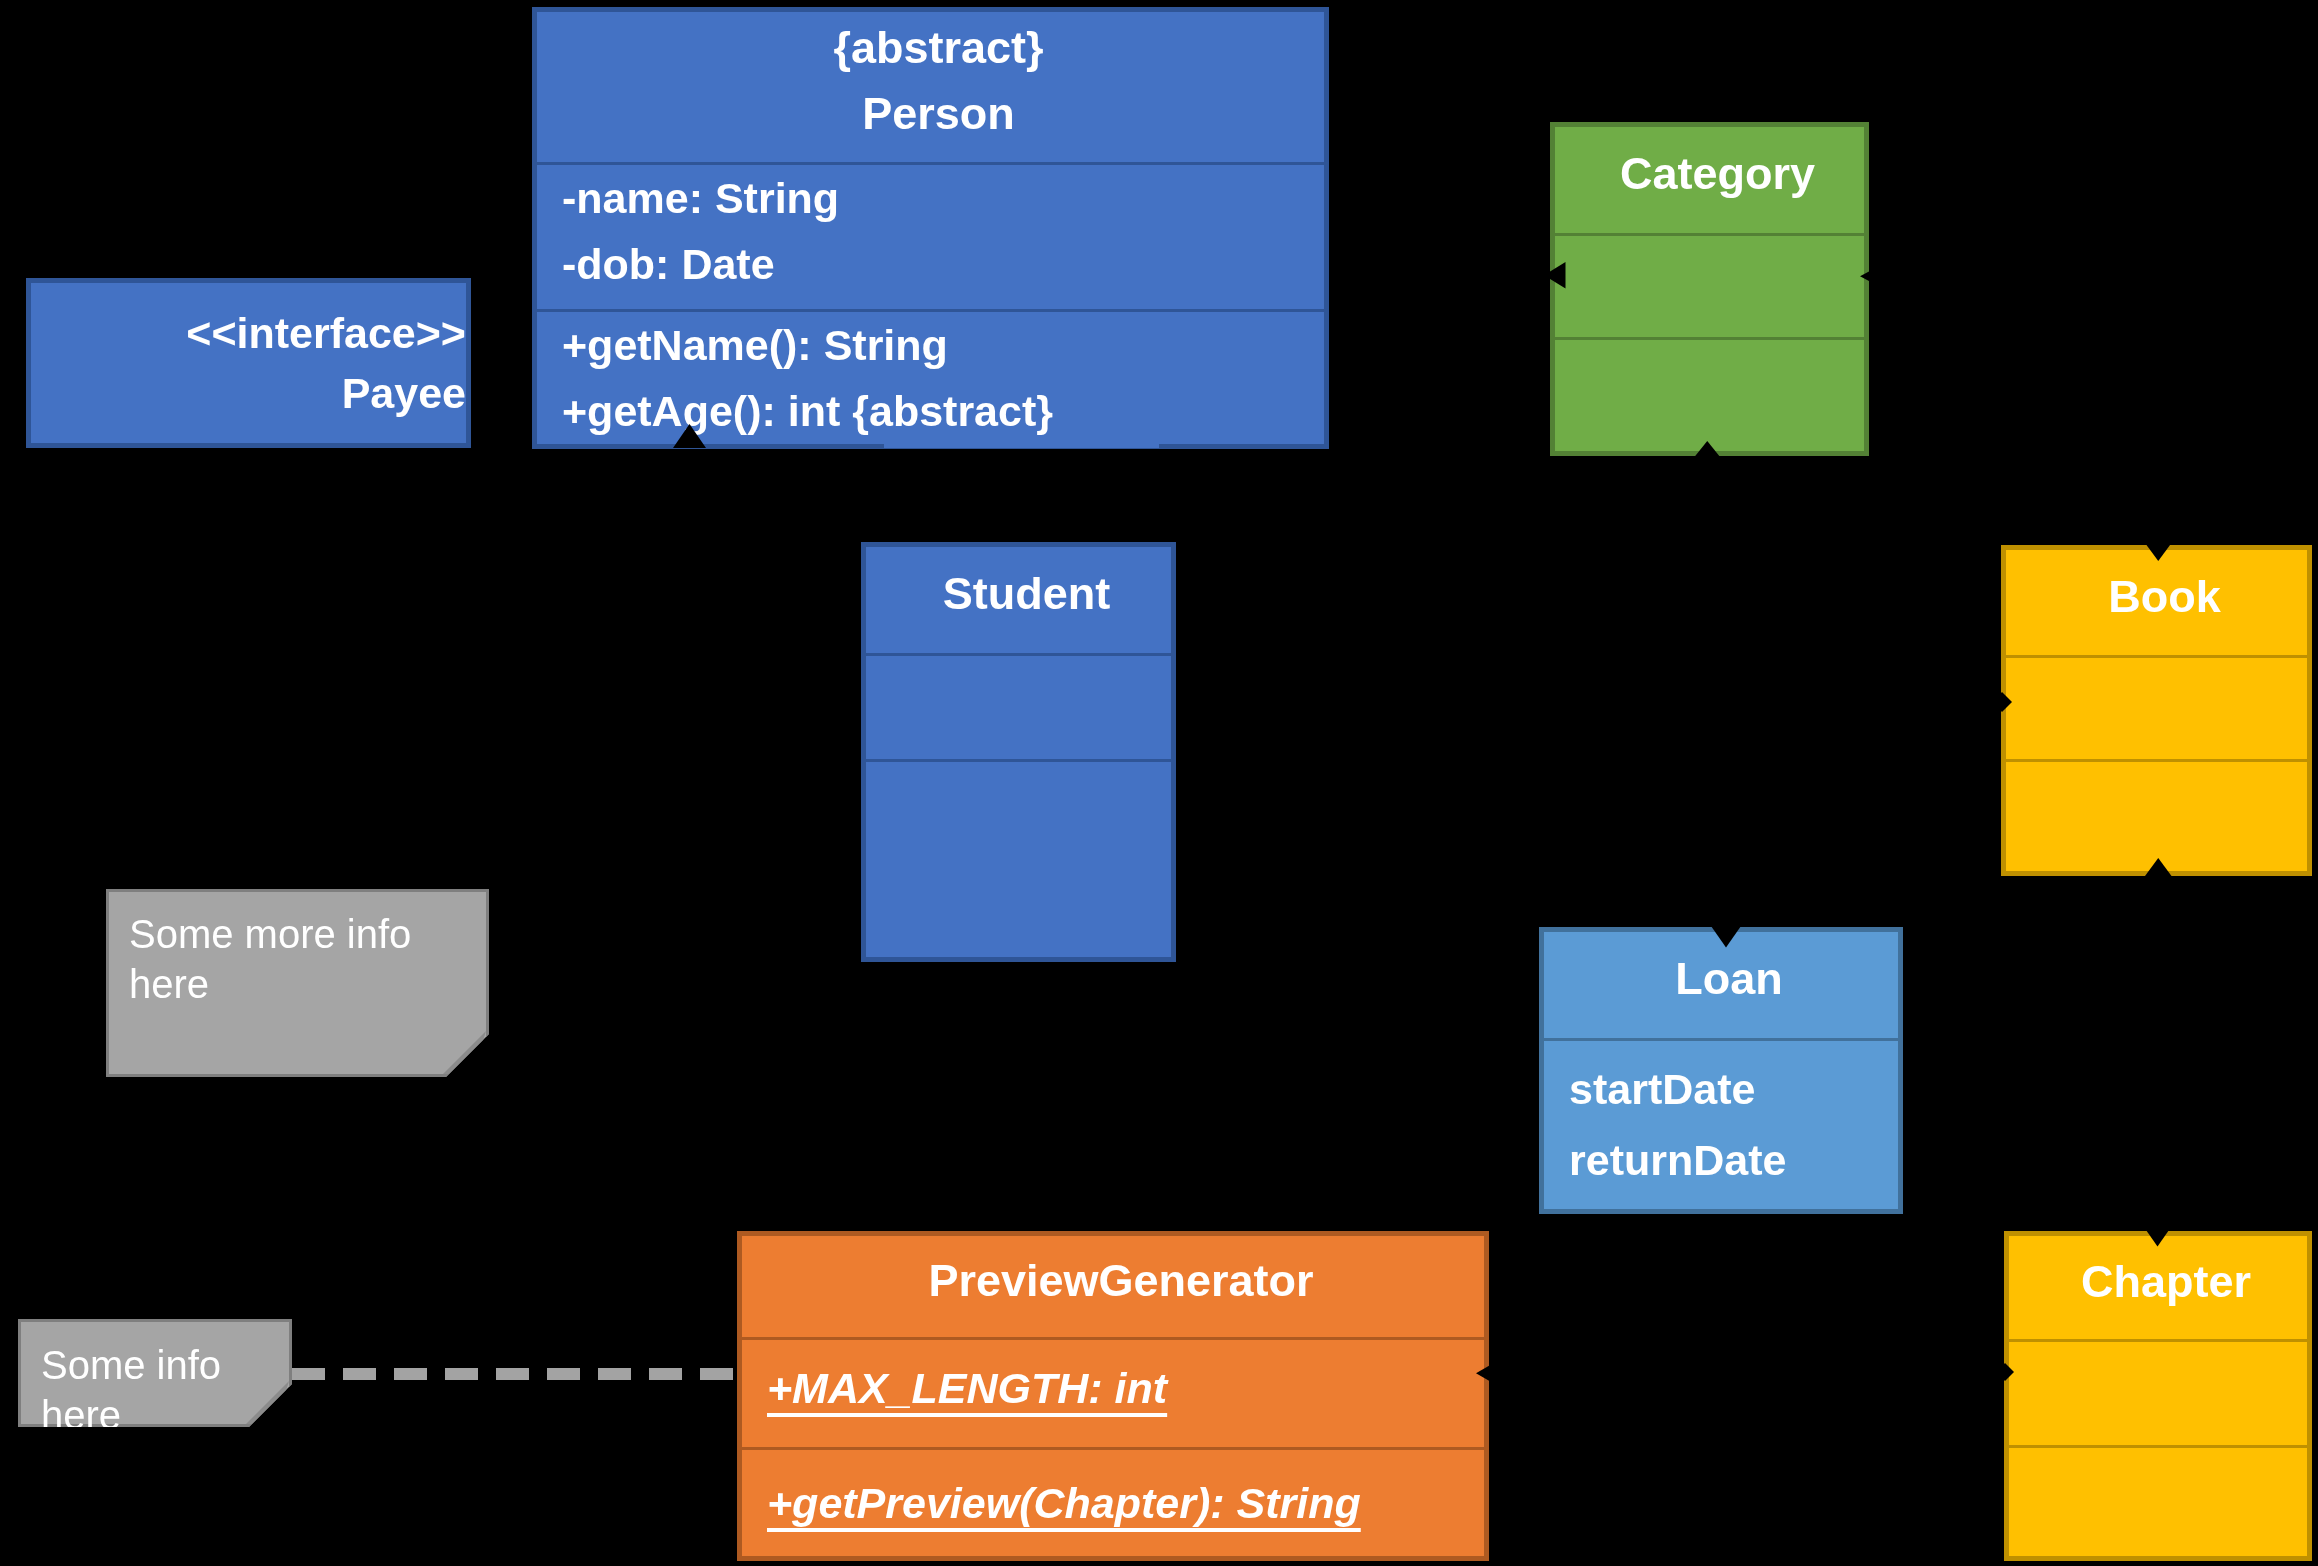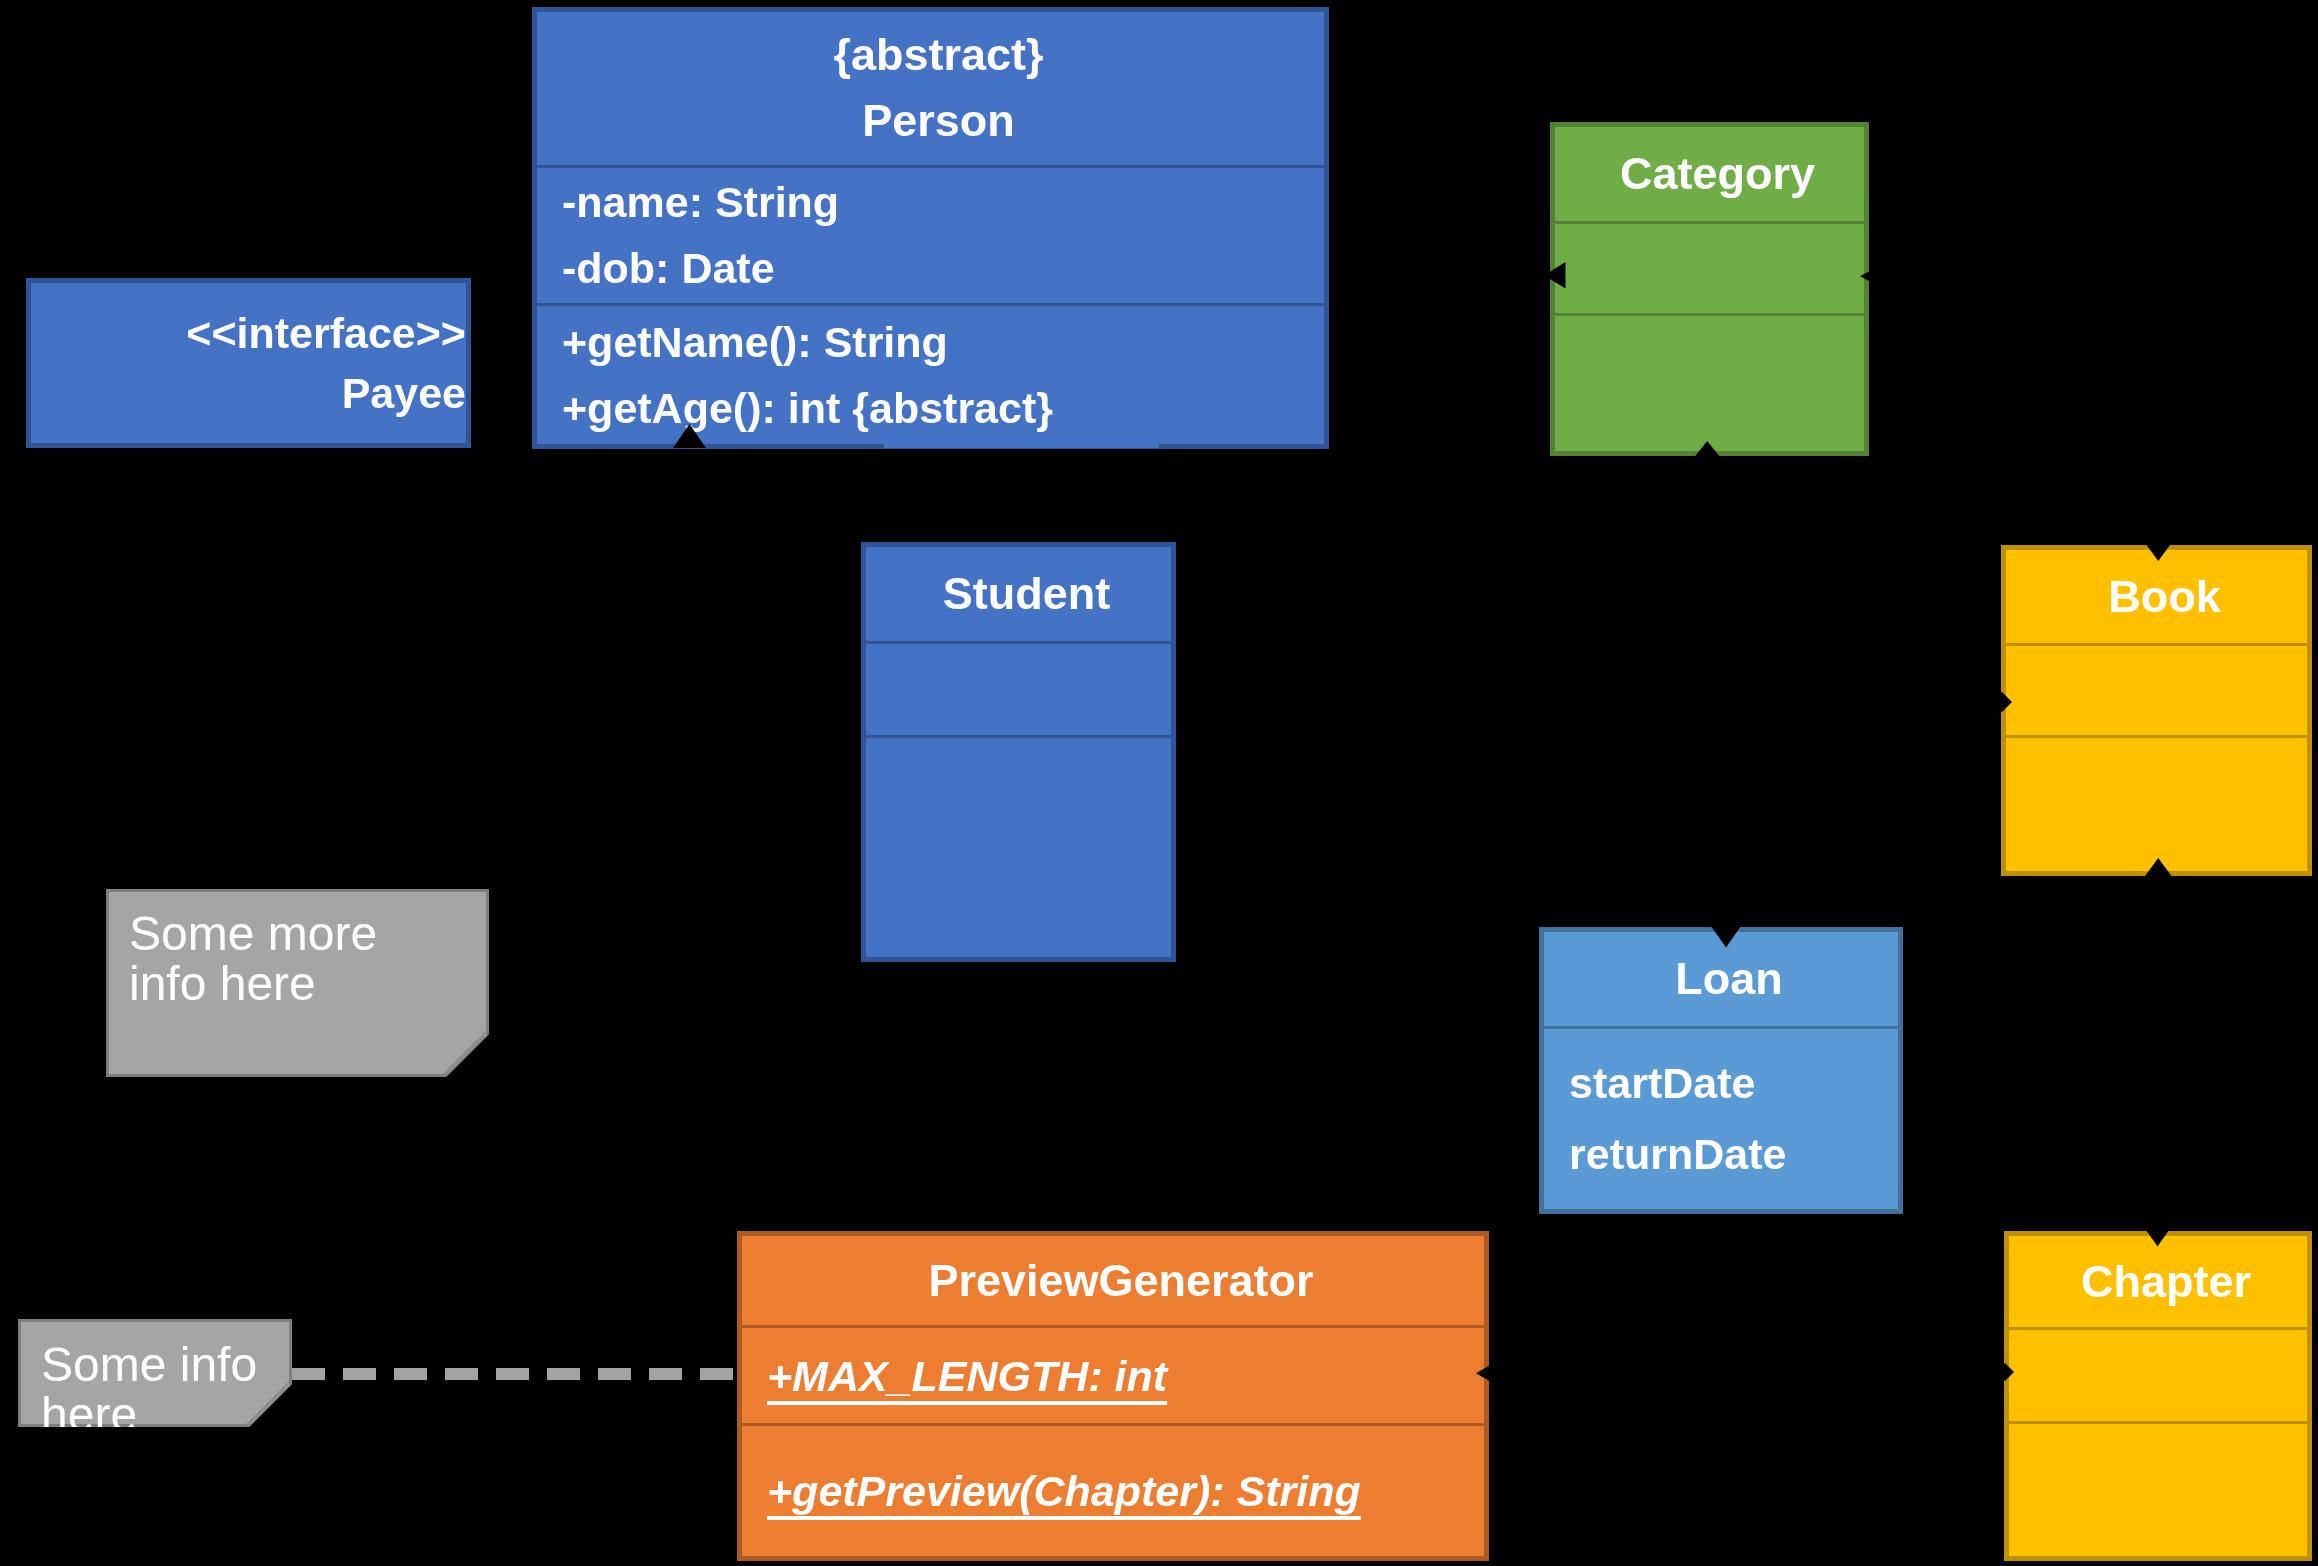--- a/index.html
+++ b/index.html
@@ -9,39 +9,39 @@
   }
   
   .uml{
     position:absolute;box-sizing:border-box;border:5px solid var(--line);
     background:var(--fill);display:flex;flex-direction:column;color:#fff;
   }
   .uml .title{
     display:flex;flex-direction:column;align-items:center;justify-content:center;
     text-align:center;font-weight:700;font-size:45px;line-height:66px;padding-left:16px;
   }
-  .uml .comp{border-top:3.3px solid var(--line);box-sizing:border-box;}
+  .uml .comp{border-top:3.3px solid var(--line);box-sizing:border-box;margin-top:12px;}
   .members{
     display:flex;flex-direction:column;justify-content:center;
     padding-left:25px;font-weight:700;font-size:43px;line-height:66px;text-align:left;
   }
   .grow{flex:1 1 auto;}
   .static-member{
     text-decoration:underline;text-decoration-thickness:4.1px;text-underline-offset:10px;font-style:italic;
   }
   
   .c-blue  {--fill:#4472C4;--line:#2F5597;}
   .c-lblue {--fill:#5B9BD5;--line:#41719C;}
   .c-green {--fill:#70AD47;--line:#538135;}
   .c-gold  {--fill:#FFC000;--line:#BF9000;}
   .c-orange{--fill:#ED7D31;--line:#AE5A21;}
   
   .note{
     position:absolute;box-sizing:border-box;background:#A5A5A5;border:3.3px solid #7F7F7F;
-    color:#fff;font-size:48px;font-weight:400;line-height:50px;padding:16.6px 20px;
+    color:#fff;font-size:40px;font-weight:400;line-height:50px;padding:16.6px 20px;
     clip-path:polygon(0 0,100% 0,100% calc(100% - 43px),calc(100% - 43px) 100%,0 100%);
   }
   .note .fold{
     position:absolute;right:0;bottom:0;width:43px;height:43px;background:#8B8B8B;
     clip-path:polygon(0 100%,100% 0,70% 100%);
   }
   
   .dash-line{
     position:absolute;left:292px;top:1368px;width:445px;height:12.4px;
     background:repeating-linear-gradient(to right,#A3A3A3 0 33px,transparent 33px 51px);

